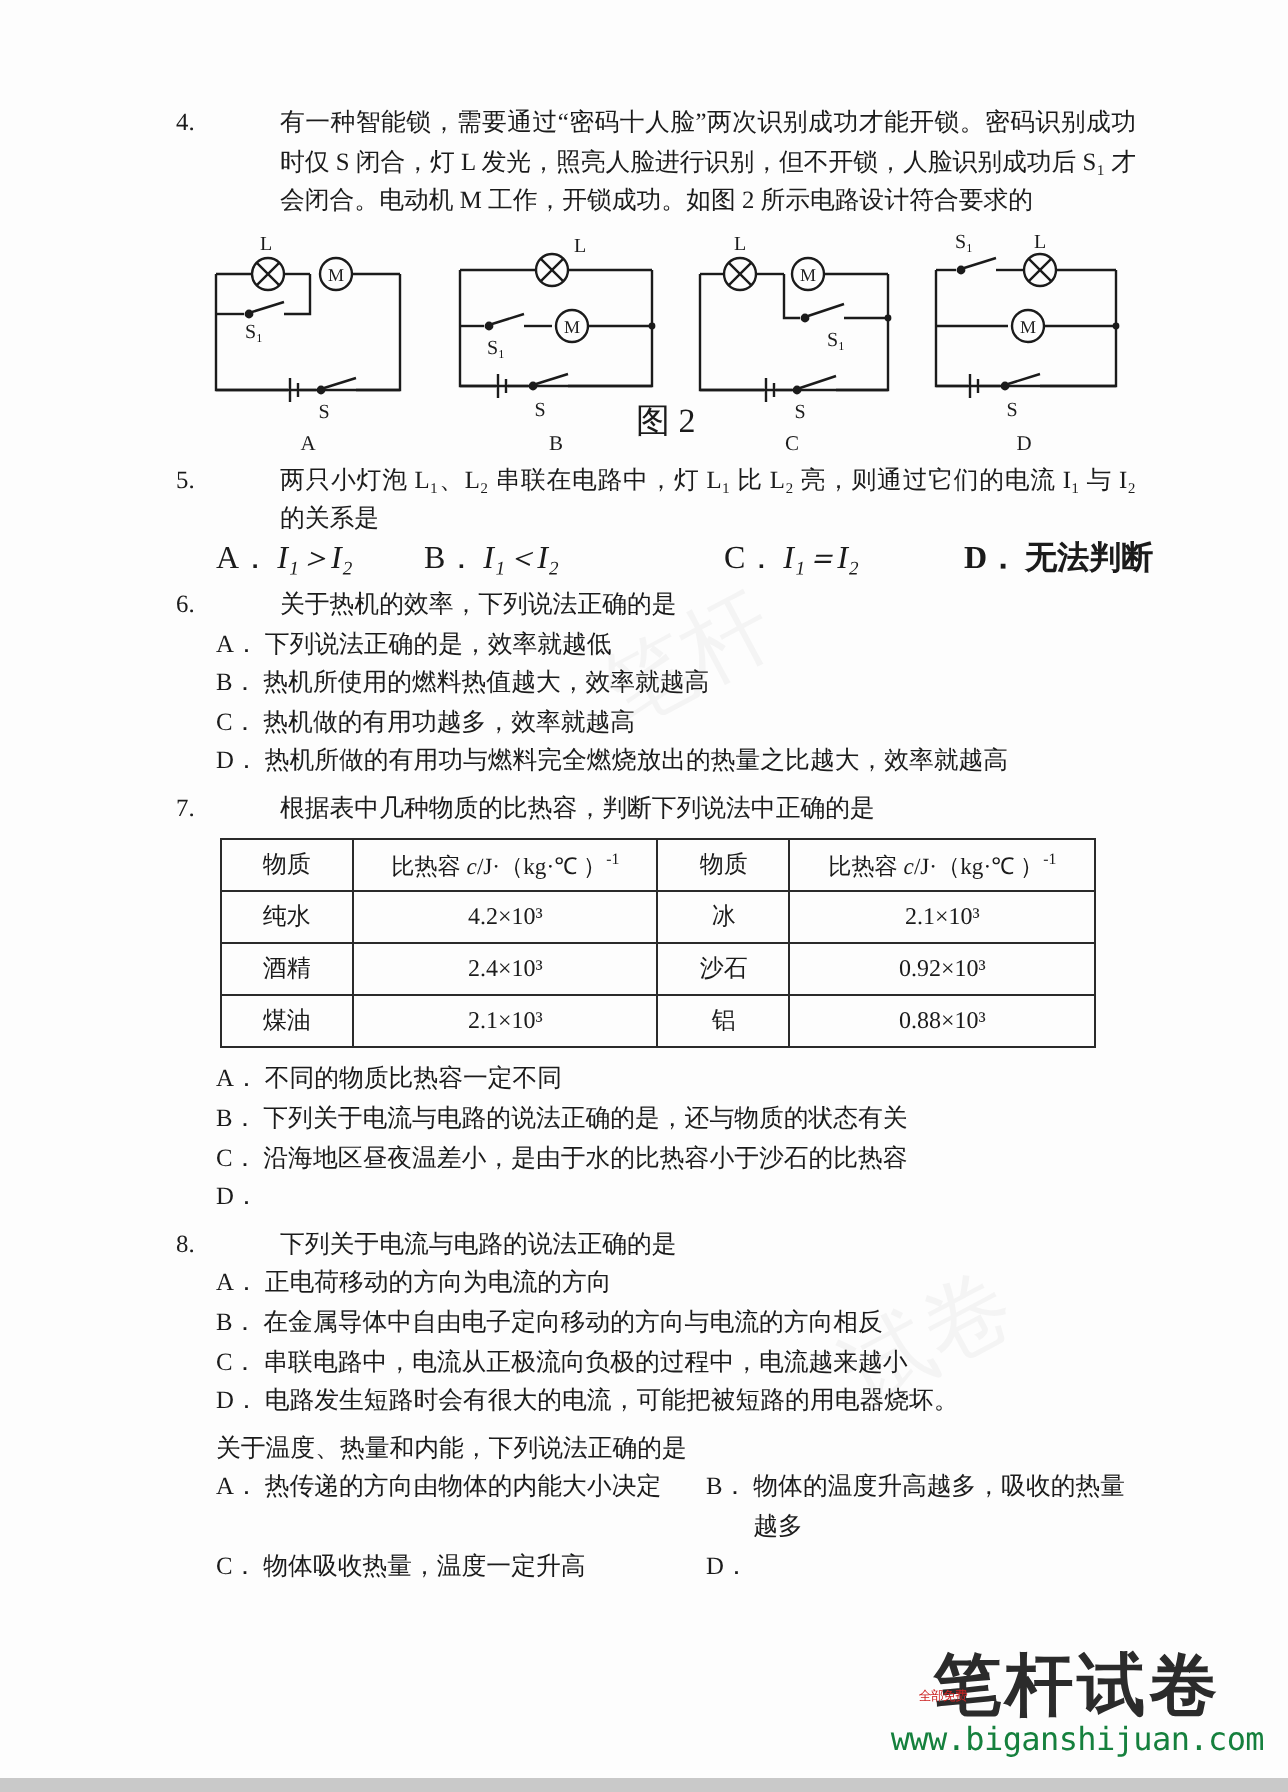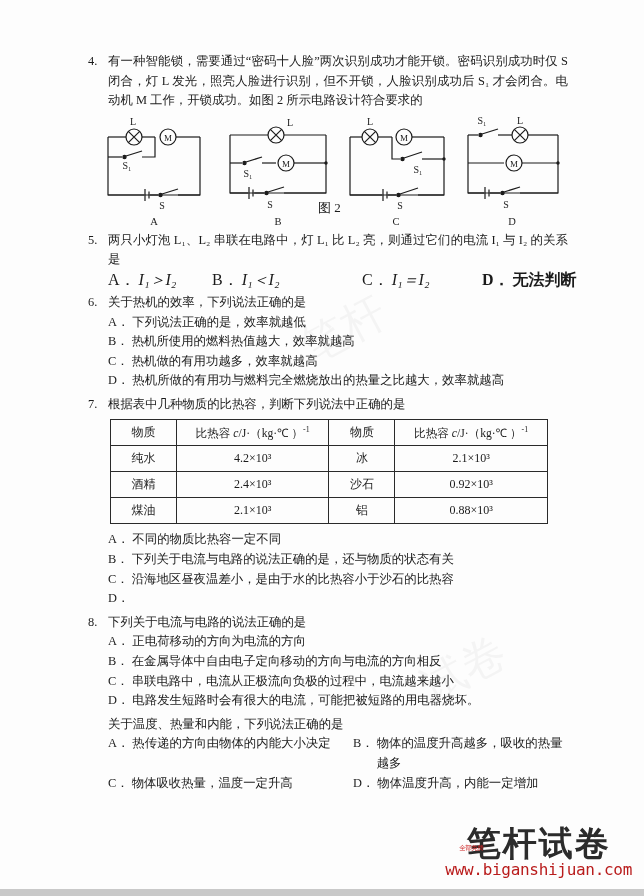--- a/index.html
+++ b/index.html
@@ -41,20 +41,21 @@
   .q-num {
     width: 20px;
     flex: 0 0 20px;
     text-align: left;
     font-family: "Liberation Serif", serif;
   }
   .q-body {
     flex: 1;
     text-align: justify;
     text-justify: inter-ideograph;
+    margin-left: 32px;
   }
   .opts {
     margin-left: 20px;
   }
   .opt {
     font-size: 12.4px;
     line-height: 19.6px;
     display: flex;
     align-items: flex-start;
   }
@@ -89,21 +90,21 @@
   
   .figure-wrap {
     position: relative;
     margin: 4px 0 2px 8px;
     height: 112px;
   }
   .fig-caption {
     position: absolute;
     left: 222px;
     top: 84px;
-    font-size: 13px;
+    font-size: 17px;
   }
 
   
   .sh-table {
     border-collapse: collapse;
     margin: 5px 0 6px 22px;
     width: 438px;
     font-size: 12px;
   }
   .sh-table td {
@@ -128,21 +129,21 @@
   .wm-cn {
     font-size: 34px;
     font-weight: bold;
     color: #2b2b2b;
     letter-spacing: 2px;
     font-family: "DejaVu Sans", sans-serif;
   }
   .wm-url {
     font-size: 16px;
     font-family: "DejaVu Sans Mono", monospace;
-    color: #b91c1c;
+    color: #15803d;
     margin-top: 2px;
     letter-spacing: -0.3px;
   }
   .wm-red {
     position: absolute;
     left: 14px;
     bottom: 26px;
     font-size: 6.5px;
     color: #cc2222;
     font-family: Liberation Mono, monospace;
@@ -457,21 +458,20 @@
             <span class="opt-text">物体的温度升高越多，吸收的热量越多</span>
           </span>
         </div>
         <div class="row">
           <span class="c1 opt">
             <span class="opt-key">C．</span>
             <span class="opt-text">物体吸收热量，温度一定升高</span>
           </span>
           <span class="c2 opt">
             <span class="opt-key">D．</span>
-            <span class="opt-text">物体温度升高，内能一定增加</span>
           </span>
         </div>
       </div>
     </div>
 
   </div>
 
   <div class="watermark">
     <div class="wm-cn">笔杆试卷</div>
     <div class="wm-url">www.biganshijuan.com</div>

